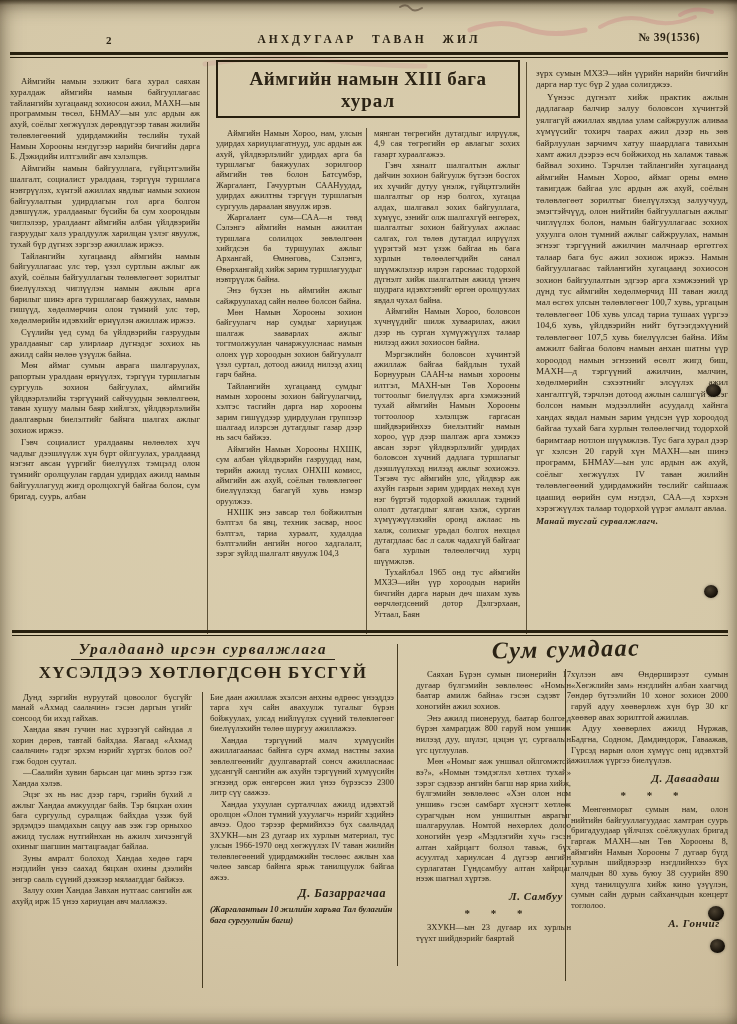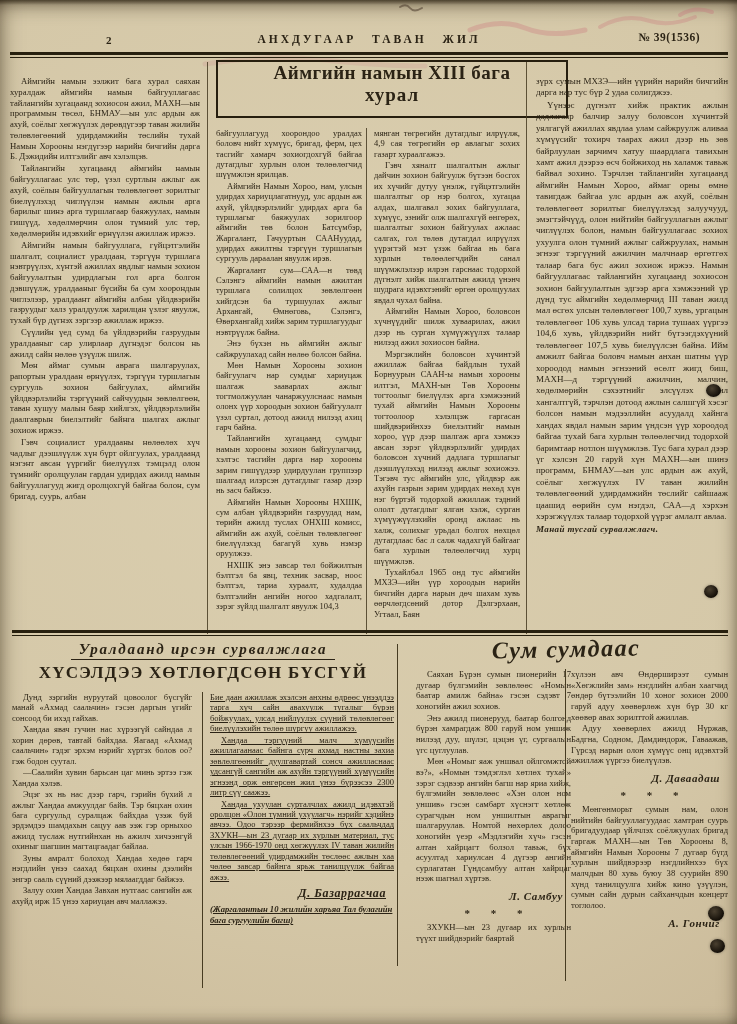--- a/index.html
+++ b/index.html
@@ -26,42 +26,42 @@
   .header-rule{position:absolute;top:52px;left:10px;width:718px;height:2px;
     border-top:3px solid #27200f;border-bottom:1px solid #27200f;}
   
   .main{position:absolute;top:60px;left:10px;width:718px;height:576px;}
   .col{position:absolute;overflow:hidden;text-align:justify;}
   .col p{margin:0 0 1px 0;text-indent:11px;}
   .col p.cont{text-indent:0;}
   .c1{left:0;top:16px;width:190px;height:576px;font-size:8.7px;line-height:1.24;}
   .c2{left:206px;top:68px;width:146px;height:508px;font-size:8.5px;line-height:1.22;}
   .c3{left:364px;top:68px;width:146px;height:508px;font-size:8.5px;line-height:1.22;}
-  .c4{left:526px;top:16px;width:192px;height:576px;font-size:9px;line-height:1.27;}
+  .c4{left:526px;top:8px;width:192px;height:576px;font-size:9px;line-height:1.27;}
   .vr{position:absolute;width:1px;background:#463b21;opacity:.85;}
   .vr1{left:197px;top:2px;height:572px;}
   .vr2{left:356px;top:68px;height:506px;}
   .vr3{left:516px;top:2px;height:572px;}
-  .headline-box{position:absolute;left:206px;top:0;width:352px;height:58px;
-    border:2px solid #261e0e;box-sizing:border-box;text-align:center;}
+  .headline-box{position:absolute;left:206px;top:0;width:304px;height:58px;
+    border:2px solid #261e0e;box-sizing:border-box;text-align:center;padding-top:6px;}
   .headline-box .l1{font-size:19px;font-weight:bold;letter-spacing:.5px;line-height:1.15;}
   .headline-box .l2{font-size:19px;font-weight:bold;letter-spacing:1px;line-height:1.15;}
   .byline{font-style:italic;font-weight:bold;letter-spacing:.4px;text-indent:0 !important;margin-top:2px !important;}
   
   .section-rule{position:absolute;top:630px;left:12px;width:716px;height:2px;
     border-top:3px solid #27200f;border-bottom:1px solid #27200f;}
   
   .feature{position:absolute;left:12px;top:640px;width:382px;height:345px;}
   .kicker-wrap{text-align:center;}
   .kicker{display:inline-block;font-style:italic;font-weight:bold;font-size:15px;
     letter-spacing:1.8px;border-bottom:1px solid #2b2315;padding:0 8px 1px;}
   .feature-title{text-align:center;font-weight:bold;font-size:17px;letter-spacing:1.2px;margin-top:3px;}
   .fcols{position:relative;margin-top:9px;}
   .fa{left:0;top:0;width:180px;height:292px;font-size:8.5px;line-height:1.23;}
-  .fb{left:198px;top:0;width:184px;height:300px;font-size:8.5px;line-height:1.23;text-decoration:underline;}
+  .fb{left:198px;top:0;width:184px;height:300px;font-size:8.5px;line-height:1.23;}
   .frule{position:absolute;left:190px;top:0;height:296px;width:1px;background:#463b21;}
   .fcols .col{position:absolute;}
   
   .mid-divider{position:absolute;left:397px;top:644px;height:322px;width:1px;background:#463b21;}
   .briefs{position:absolute;left:404px;top:636px;width:324px;height:360px;}
   .briefs-title{text-align:center;font-style:italic;font-weight:bold;font-size:24px;
     letter-spacing:1.5px;transform:rotate(-1.2deg);}
   .bcols{position:relative;margin-top:6px;}
   .bc{left:0;top:0;width:155px;height:312px;font-size:8.6px;line-height:1.24;margin-left:12px;}
   .bd{left:167px;top:0;width:157px;height:330px;font-size:8.6px;line-height:1.24;}
@@ -101,36 +101,35 @@
     <span class="page-num">2</span>
     <div class="masthead">АНХДУГААР ТАВАН ЖИЛ</div>
     <span class="issue">№ 39(1536)</span>
   </div>
   <div class="header-rule"></div>
 
   <div class="main">
 
     <div class="col c1">
       <p>Аймгийн намын ээлжит бага хурал саяхан хуралдаж аймгийн намын байгууллагаас тайлангийн хугацаанд зохиосон ажил, МАХН—ын программын төсөл, БНМАУ—ын улс ардын аж ахуй, соёлыг хөгжүүлэх дөрөвдүгээр таван жилийн төлөвлөгөөний удирдамжийн төслийн тухай Намын Хорооны нэгдүгээр нарийн бичгийн дарга Б. Дэжидийн илтгэлийг авч хэлэлцэв.</p>
+      <p>Аймгийн намын байгууллага, гүйцэтгэлийн шалгалт, социалист уралдаан, тэргүүн туршлага нэвтрүүлэх, хүнтэй ажиллах явдлыг намын зохион байгуулалтын удирдлагын гол арга болгон дэвшүүлж, уралдааныг бүсийн ба сум хоорондын чиглэлээр, уралдаант аймгийн албан үйлдвэрийн газруудыг халз уралдуулж харилцан үзлэг явуулж, тухай бүр дүгнэх зэргээр ажиллаж иржээ.</p>
       <p>Тайлангийн хугацаанд аймгийн намын байгууллагаас улс төр, үзэл суртлын ажлыг аж ахуй, соёлын байгууллагын төлөвлөгөөт зорилтыг биелүүлэхэд чиглүүлэн намын ажлын арга барилыг шинэ арга туршлагаар баяжуулах, намын гишүүд, хөдөлмөрчин олон түмний улс төр, хөдөлмөрийн идэвхийг өрнүүлэн ажиллаж иржээ.</p>
-      <p>Аймгийн намын байгууллага, гүйцэтгэлийн шалгалт, социалист уралдаан, тэргүүн туршлага нэвтрүүлэх, хүнтэй ажиллах явдлыг намын зохион байгуулалтын удирдлагын гол арга болгон дэвшүүлж, уралдааныг бүсийн ба сум хоорондын чиглэлээр, уралдаант аймгийн албан үйлдвэрийн газруудыг халз уралдуулж харилцан үзлэг явуулж, тухай бүр дүгнэх зэргээр ажиллаж иржээ.</p>
-      <p>Сүүлийн үед сумд ба үйлдвэрийн газруудын уралдааныг сар улирлаар дүгнэдэг болсон нь ажилд сайн нөлөө үзүүлж шилж.</p>
+      <p>Сүүлийн үед сумд ба үйлдвэрийн газруудын уралдааныг сар улирлаар дүгнэдэг зохиох нь ажилд сайн нөлөө үзүүлж байна.</p>
       <p>Мөн аймаг сумын аврага шалгаруулах, рапортын уралдаан өрнүүлэх, тэргүүн туршлагын сургууль зохион байгуулах, аймгийн үйлдвэрлэлийн тэргүүний сайчуудын зөвлөлгөөн, таван хушуу малын баяр хийлгэх, үйлдвэрлэлийн даалгаврын биелэлтийг байнга шалгах ажлыг зохиож иржээ.</p>
       <p>Гэвч социалист уралдааны нөлөөлөх хүч чадлыг дээшлүүлж хүн бүрт ойлгуулах, уралдаанд нэгэнт авсан үүргийг биелүүлэх тэмцэлд олон түмнийг оролцуулан гардан удирдах ажилд намын байгууллагууд жигд оролцохгүй байгаа болон, сум бригад, суурь, албан</p>
     </div>
 
     <div class="vr vr1"></div>
 
     <div class="headline-box">
       <div class="l1">Аймгийн намын XIII бага</div>
       <div class="l2">хурал</div>
     </div>
 
     <div class="col c2">
-      <p class="cont">байгууллагууд хоорондоо уралдах боловч нийт хүмүүс, бригад, ферм, цех тасгийг хамарч зохиогдохгүй байгаа дутагдлыг хурлын олон төлөөлөгчид шүүмжлэн ярилцав.</p>
       <p>Аймгийн Намын Хороо, нам, улсын удирдах хариуцлагатнууд, улс ардын аж ахуй, үйлдвэрлэлийг удирдах арга ба туршлагыг баяжуулах зорилгоор аймгийн төв болон Батсүмбэр, Жаргалант, Гачууртын СААНуудад, удирдах ажилтны тэргүүн туршлагын сургууль дараалан явуулж ирэв.</p>
       <p>Жаргалант сум—САА—н төвд Сэлэнгэ аймгийн намын ажилтан туршлага солилцох зөвлөлгөөн хийгдсэн ба туршуулах ажлыг Архангай, Өмнөговь, Сэлэнгэ, Өвөрхангайд хийж зарим туршлагуудыг нэвтрүүлж байна.</p>
       <p>Энэ бүхэн нь аймгийн ажлыг сайжруулахад сайн нөлөө болсон байна.</p>
       <p>Мөн Намын Хорооны зохион байгуулагч нар сумдыг хариуцаж шалгаж зааварлах ажлыг тогтмолжуулан чанаржуулснаас намын олонх үүр хороодын зохион байгуулалт үзэл суртал, дотоод ажилд нилээд ахиц гарч байна.</p>
       <p>Тайлангийн хугацаанд сумдыг намын хорооны зохион байгуулагчид, хэлтэс тасгийн дарга нар хорооны зарим гишүүдээр удирдуулан группээр шалгаад илэрсэн дутагдлыг газар дээр нь засч байжээ.</p>
       <p>Аймгийн Намын Хорооны НХШК, сум албан үйлдвэрийн газруудад нам, төрийн ажилд туслах ОНХШ комисс, аймгийн аж ахуй, соёлын төлөвлөгөөг биелүүлэхэд багагүй хувь нэмэр оруулжээ.</p>
       <p>НХШК энэ завсар төл бойжилтын бэлтгэл ба явц, техник засвар, ноос бэлтгэл, тариа хураалт, худалдаа бэлтгэлийн ангийн ногоо хадгалалт, зэрэг зүйлд шалгалт явуулж 104,3</p>
     </div>
 
     <div class="vr vr2"></div>

